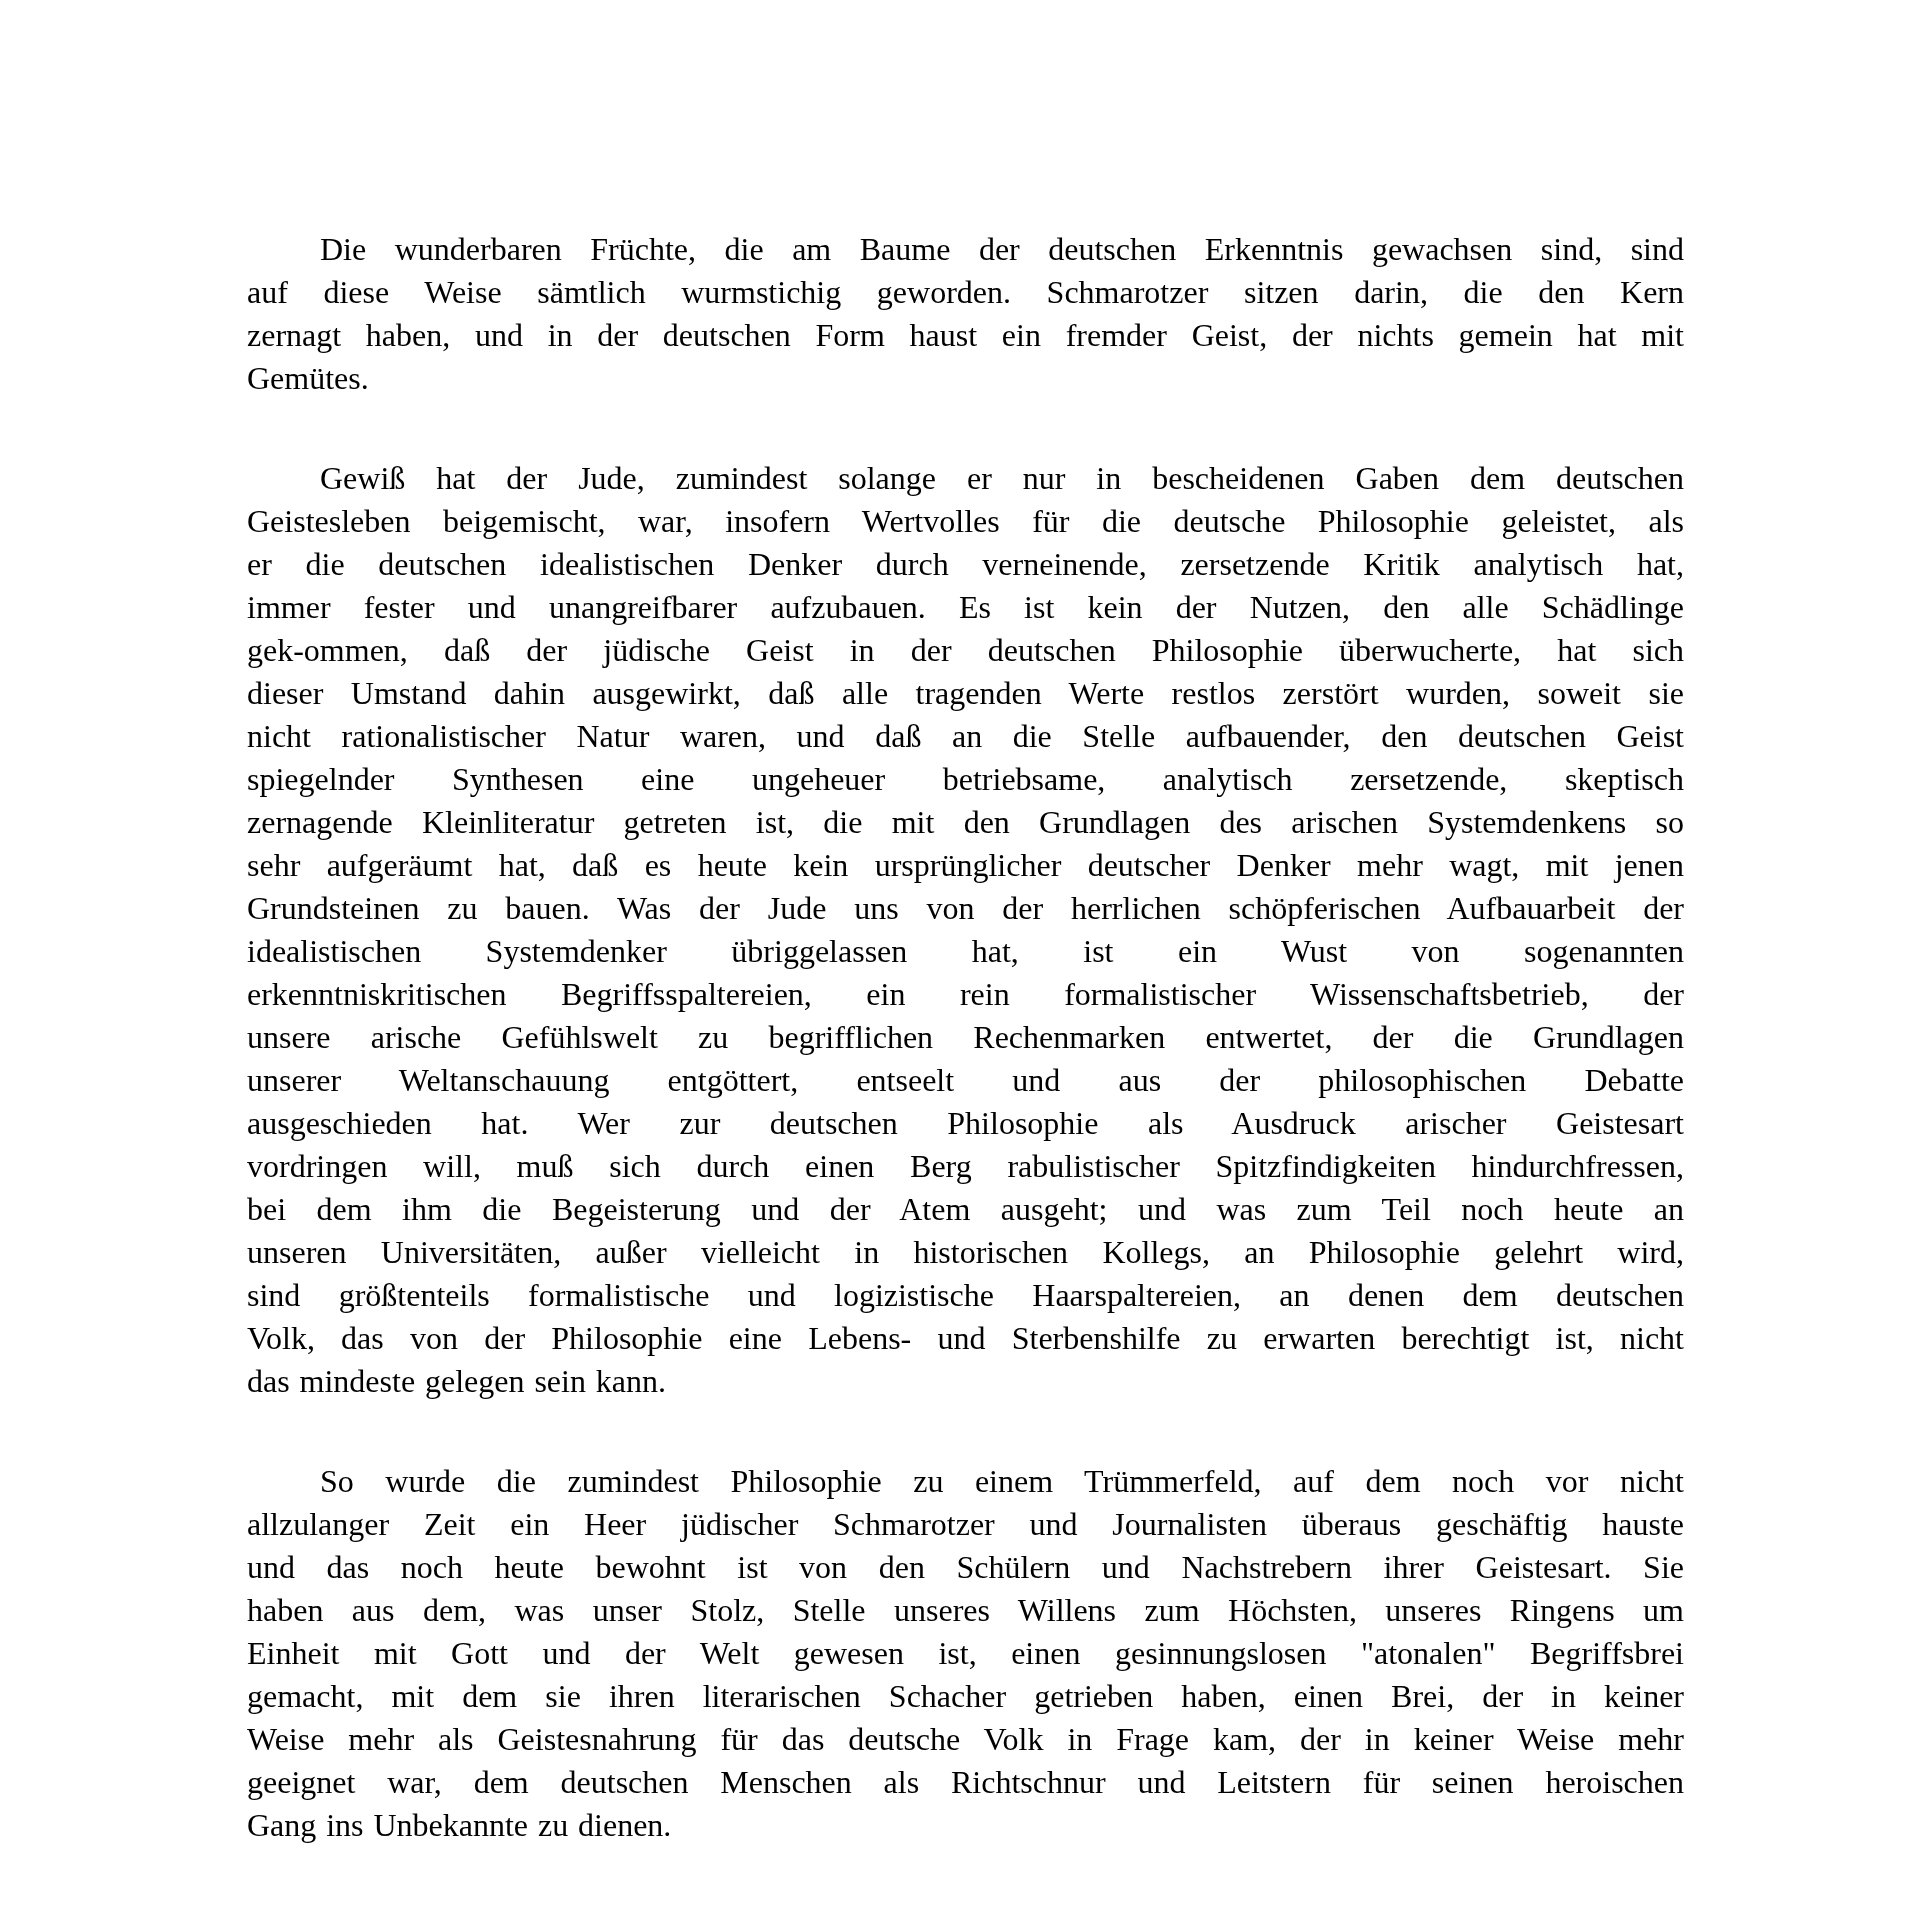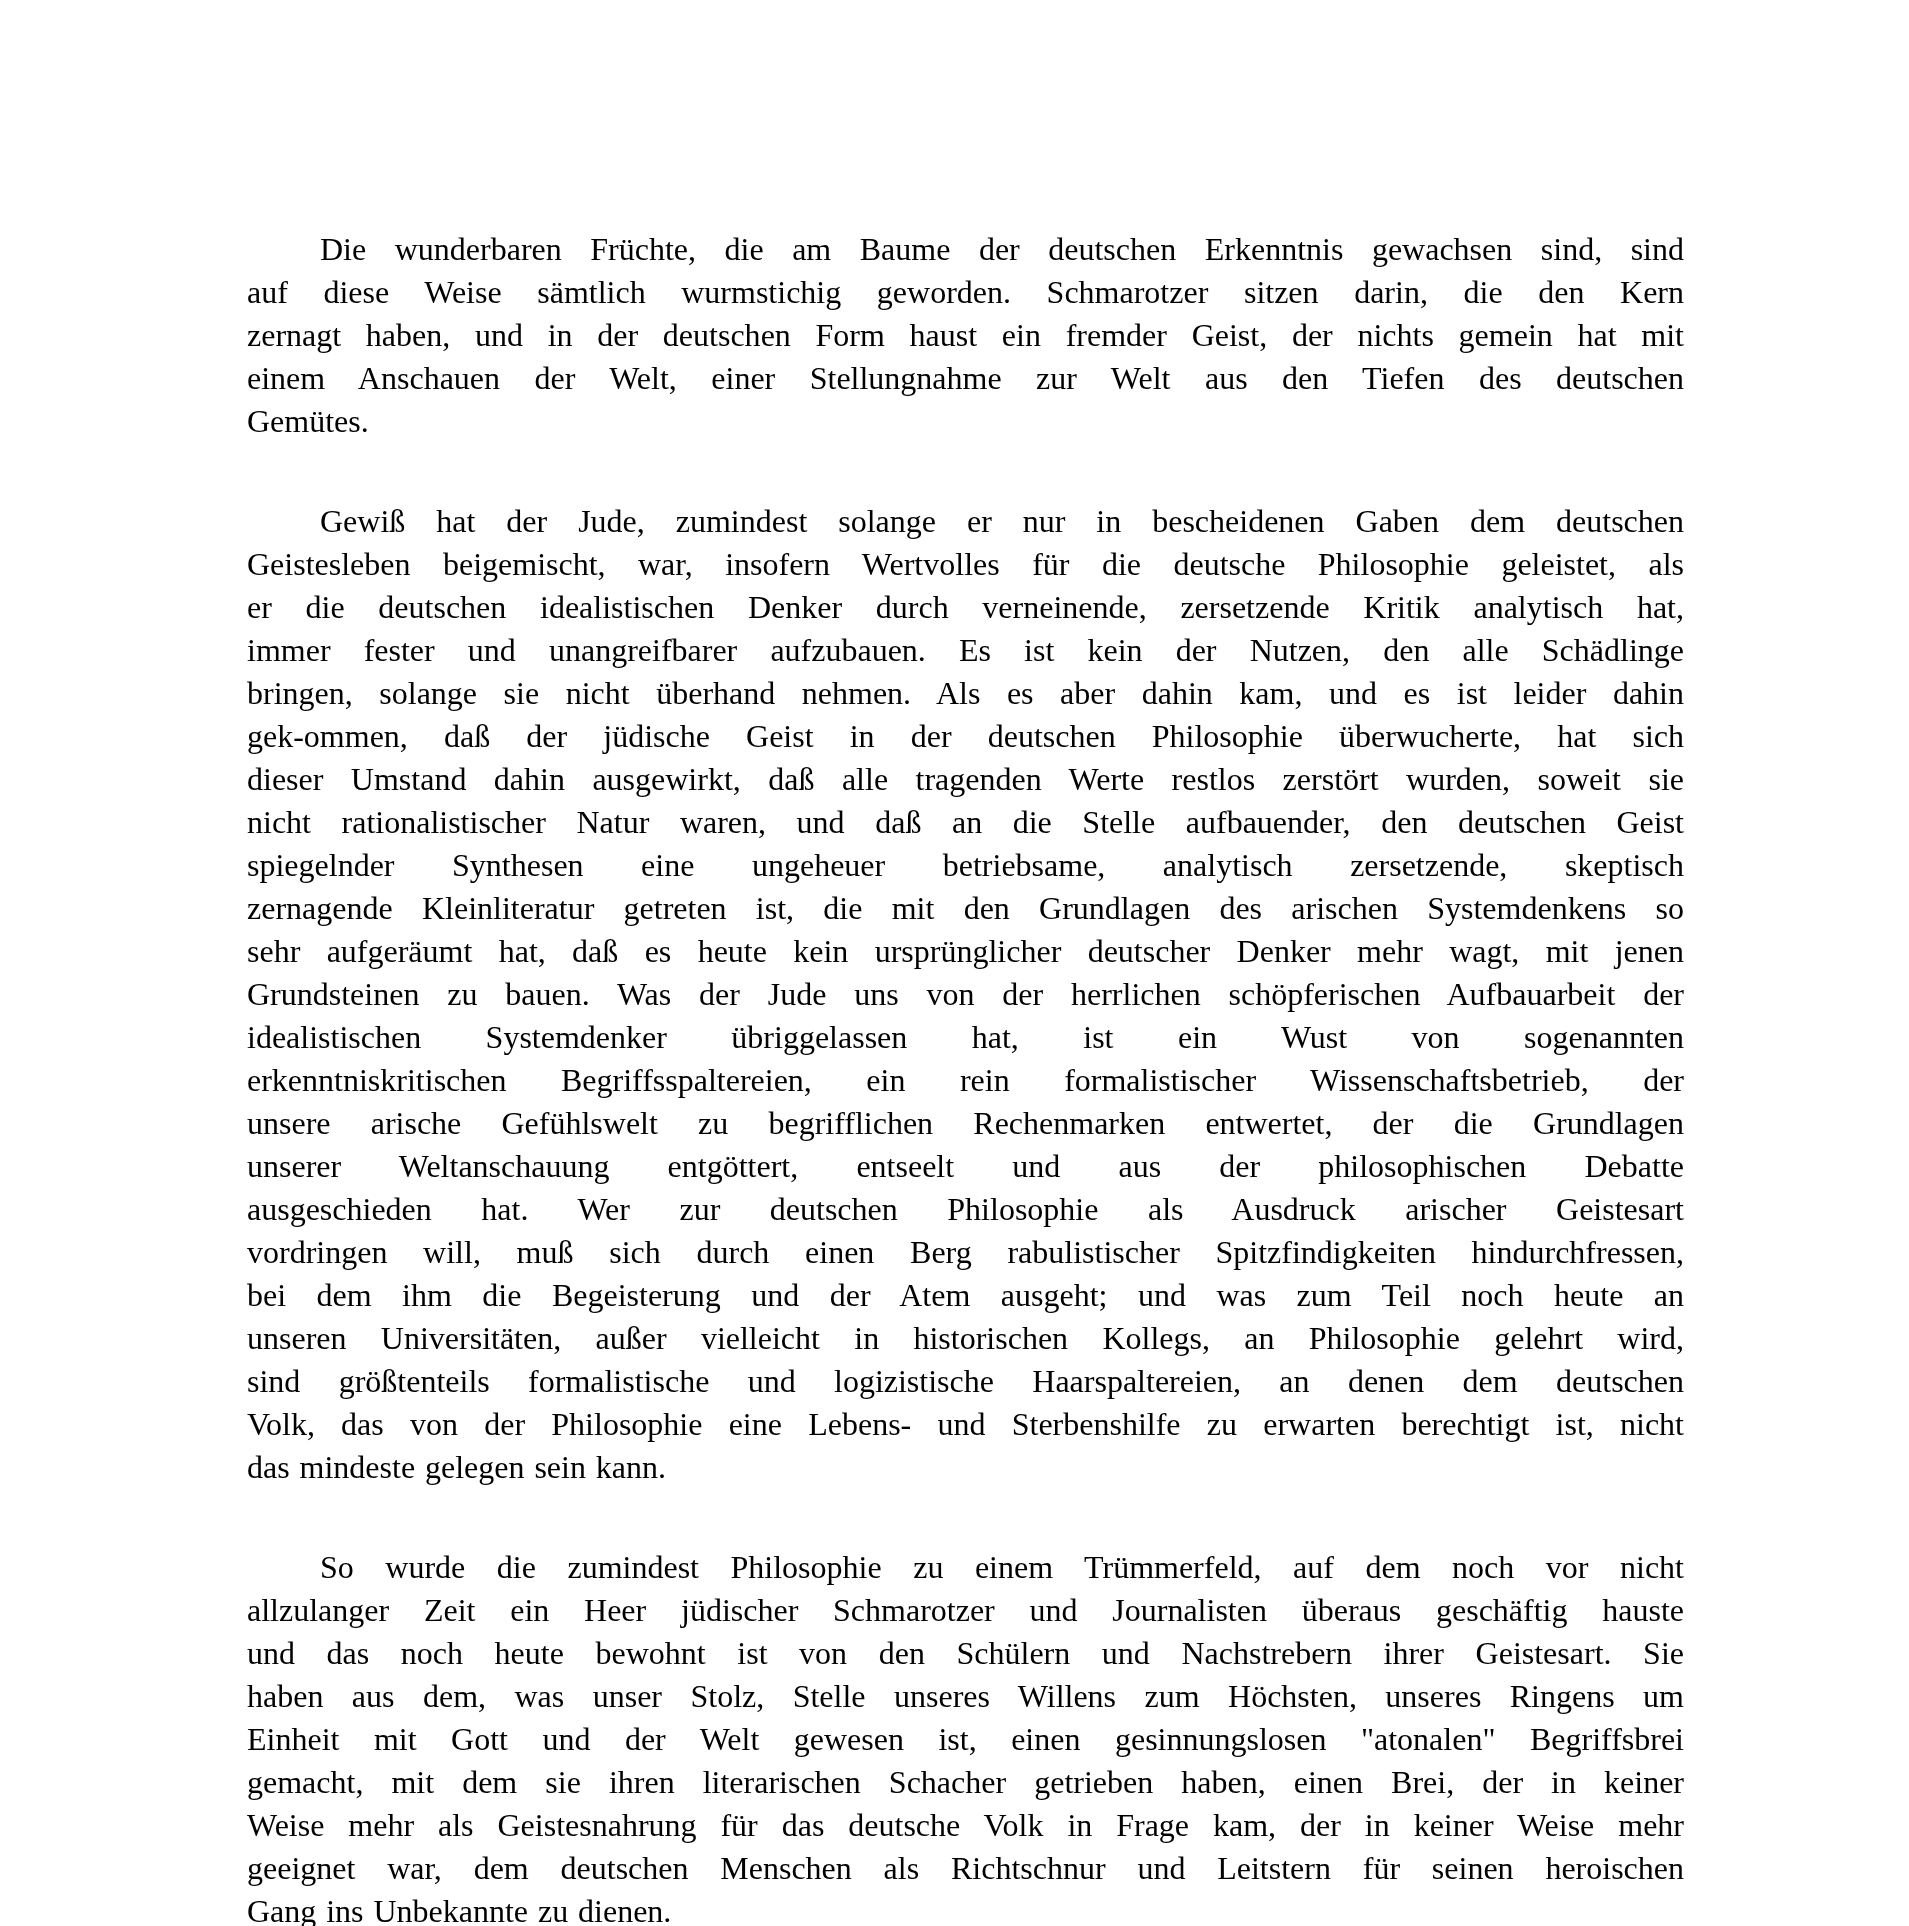--- a/index.html
+++ b/index.html
@@ -50,29 +50,27 @@
 </style>
 </head>
 <body>
 
 <div class="page">
   <main class="text-block">
       <p class="para">
         <span class="line para-first">Die wunderbaren Früchte, die am Baume der deutschen Erkenntnis gewachsen sind, sind</span>
         <span class="line">auf diese Weise sämtlich wurmstichig geworden. Schmarotzer sitzen darin, die den Kern</span>
         <span class="line">zernagt haben, und in der deutschen Form haust ein fremder Geist, der nichts gemein hat mit</span>
-        <span class="line">einem Anschauen der Welt, einer Stellungnahme zur Welt aus den Tiefen des deutschen</span>
         <span class="line para-last">Gemütes.</span>
       </p>
       <p class="para">
         <span class="line para-first">Gewiß hat der Jude, zumindest solange er nur in bescheidenen Gaben dem deutschen</span>
         <span class="line">Geistesleben beigemischt, war, insofern Wertvolles für die deutsche Philosophie geleistet, als</span>
         <span class="line">er die deutschen idealistischen Denker durch verneinende, zersetzende Kritik analytisch hat,</span>
         <span class="line">immer fester und unangreifbarer aufzubauen. Es ist kein der Nutzen, den alle Schädlinge</span>
-        <span class="line">bringen, solange sie nicht überhand nehmen. Als es aber dahin kam, und es ist leider dahin</span>
         <span class="line">gek-ommen, daß der jüdische Geist in der deutschen Philosophie überwucherte, hat sich</span>
         <span class="line">dieser Umstand dahin ausgewirkt, daß alle tragenden Werte restlos zerstört wurden, soweit sie</span>
         <span class="line">nicht rationalistischer Natur waren, und daß an die Stelle aufbauender, den deutschen Geist</span>
         <span class="line">spiegelnder Synthesen eine ungeheuer betriebsame, analytisch zersetzende, skeptisch</span>
         <span class="line">zernagende Kleinliteratur getreten ist, die mit den Grundlagen des arischen Systemdenkens so</span>
         <span class="line">sehr aufgeräumt hat, daß es heute kein ursprünglicher deutscher Denker mehr wagt, mit jenen</span>
         <span class="line">Grundsteinen zu bauen. Was der Jude uns von der herrlichen schöpferischen Aufbauarbeit der</span>
         <span class="line">idealistischen Systemdenker übriggelassen hat, ist ein Wust von sogenannten</span>
         <span class="line">erkenntniskritischen Begriffsspaltereien, ein rein formalistischer Wissenschaftsbetrieb, der</span>
         <span class="line">unsere arische Gefühlswelt zu begrifflichen Rechenmarken entwertet, der die Grundlagen</span>

